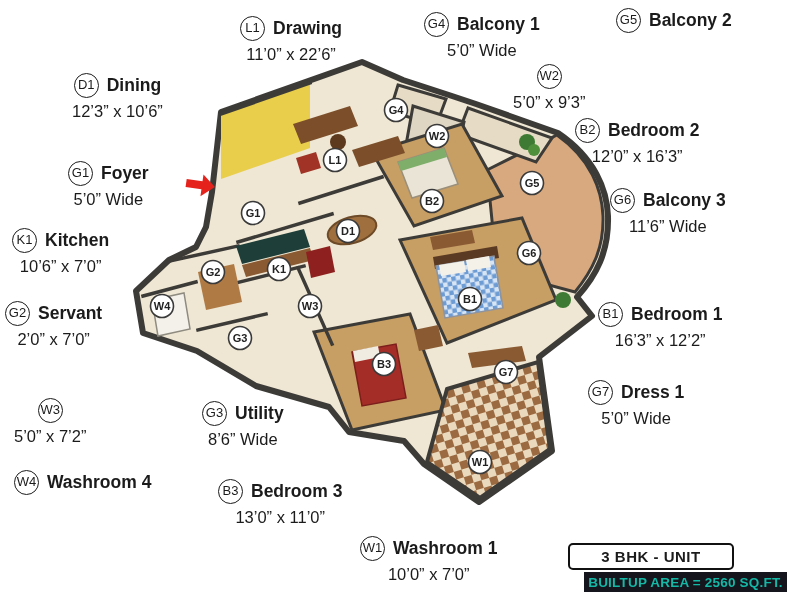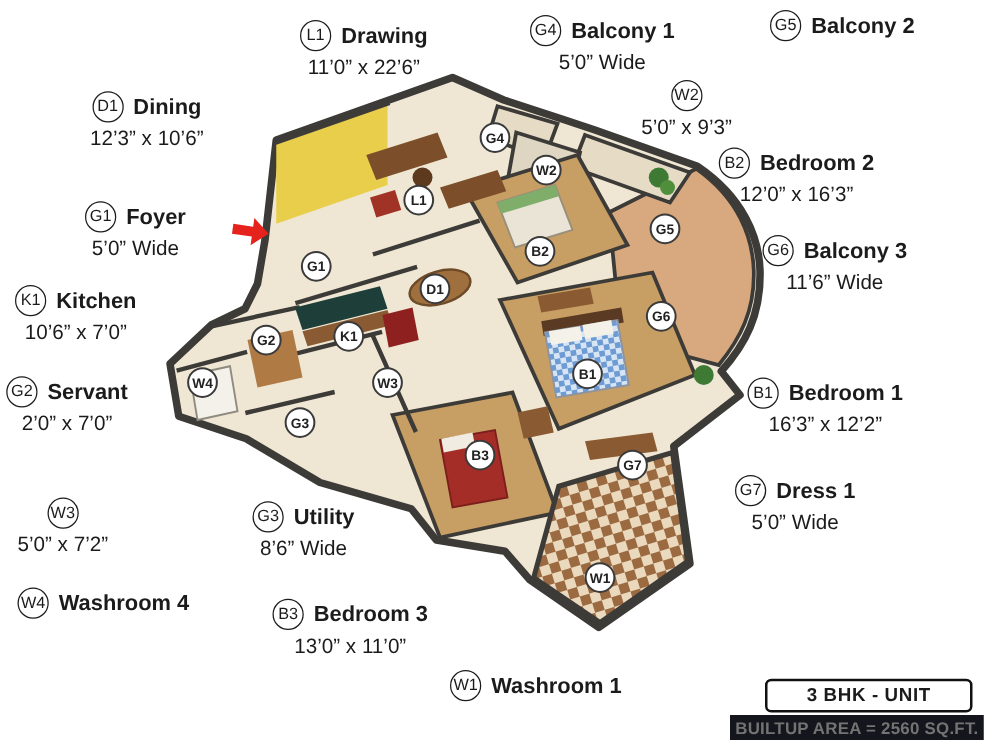--- a/index.html
+++ b/index.html
@@ -41,28 +41,28 @@
     width: 23px; height: 23px; flex: 0 0 23px;
     border: 1.6px solid #1c1c1c; border-radius: 50%;
     display: flex; align-items: center; justify-content: center;
     font-size: 13px; font-weight: 500; background: #fff;
   }
   .legend .name { font-size: 17.5px; font-weight: bold; }
   .legend .dims { font-size: 16.5px; margin-top: 4px; }
 
   
   .unit-box {
-    position: absolute; left: 612px; top: 543px; width: 162px; height: 23px;
+    position: absolute; left: 568px; top: 543px; width: 162px; height: 23px;
     border: 2.5px solid #111; border-radius: 5px; background: #fff;
     display: flex; align-items: center; justify-content: center;
     font-weight: bold; font-size: 15px; letter-spacing: 0.5px;
   }
   .builtup-box {
     position: absolute; left: 584px; top: 572px; width: 203px; height: 20px;
-    background: var(--footer-bar-bg, #15151d); color: #737373;
+    background: var(--footer-bar-bg, #15151d); color: #14b8a6;
     display: flex; align-items: center; justify-content: center;
     font-weight: bold; font-size: 13.5px; letter-spacing: 0.2px;
   }
 </style>
 </head>
 <body>
 
 <div id="stage">
 
   <svg id="plan" viewBox="0 0 800 600" width="800" height="600">
@@ -323,19 +323,20 @@
         <span class="code">B3</span>
         <span class="name">Bedroom 3</span>
       </div>
       <div class="dims">13’0” x 11’0”</div>
     </div>
       <div class="legend" style="left: 360px; top: 536px;">
       <div class="row">
         <span class="code">W1</span>
         <span class="name">Washroom 1</span>
       </div>
+      <div class="dims">10’0” x 7’0”</div>
     </div>
     </div>
 
   <div class="unit-box">3 BHK - UNIT</div>
   <div class="builtup-box">BUILTUP AREA = 2560 SQ.FT.</div>
 
 </div>
 
 </body></html>

